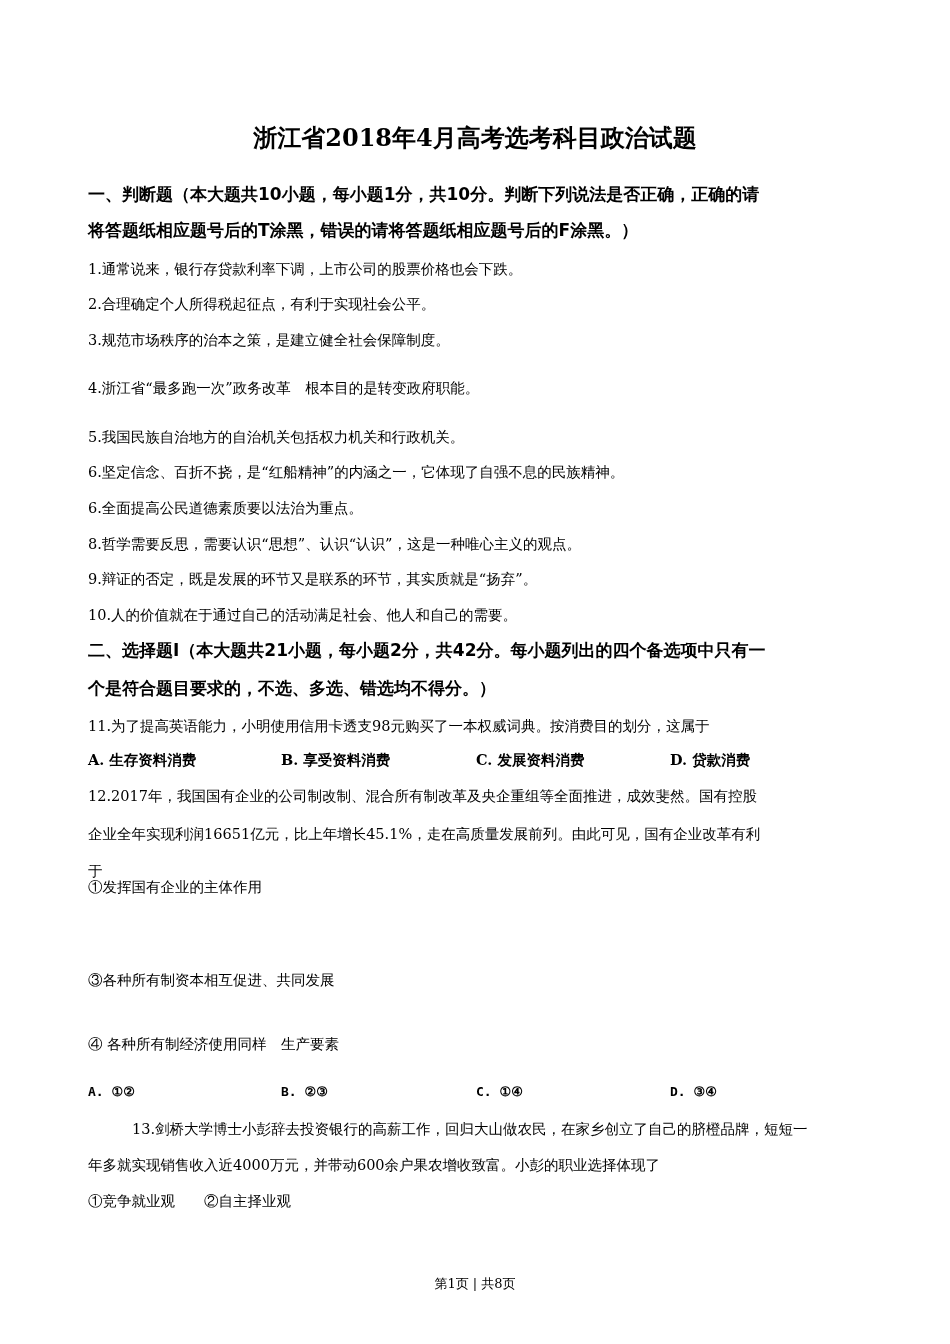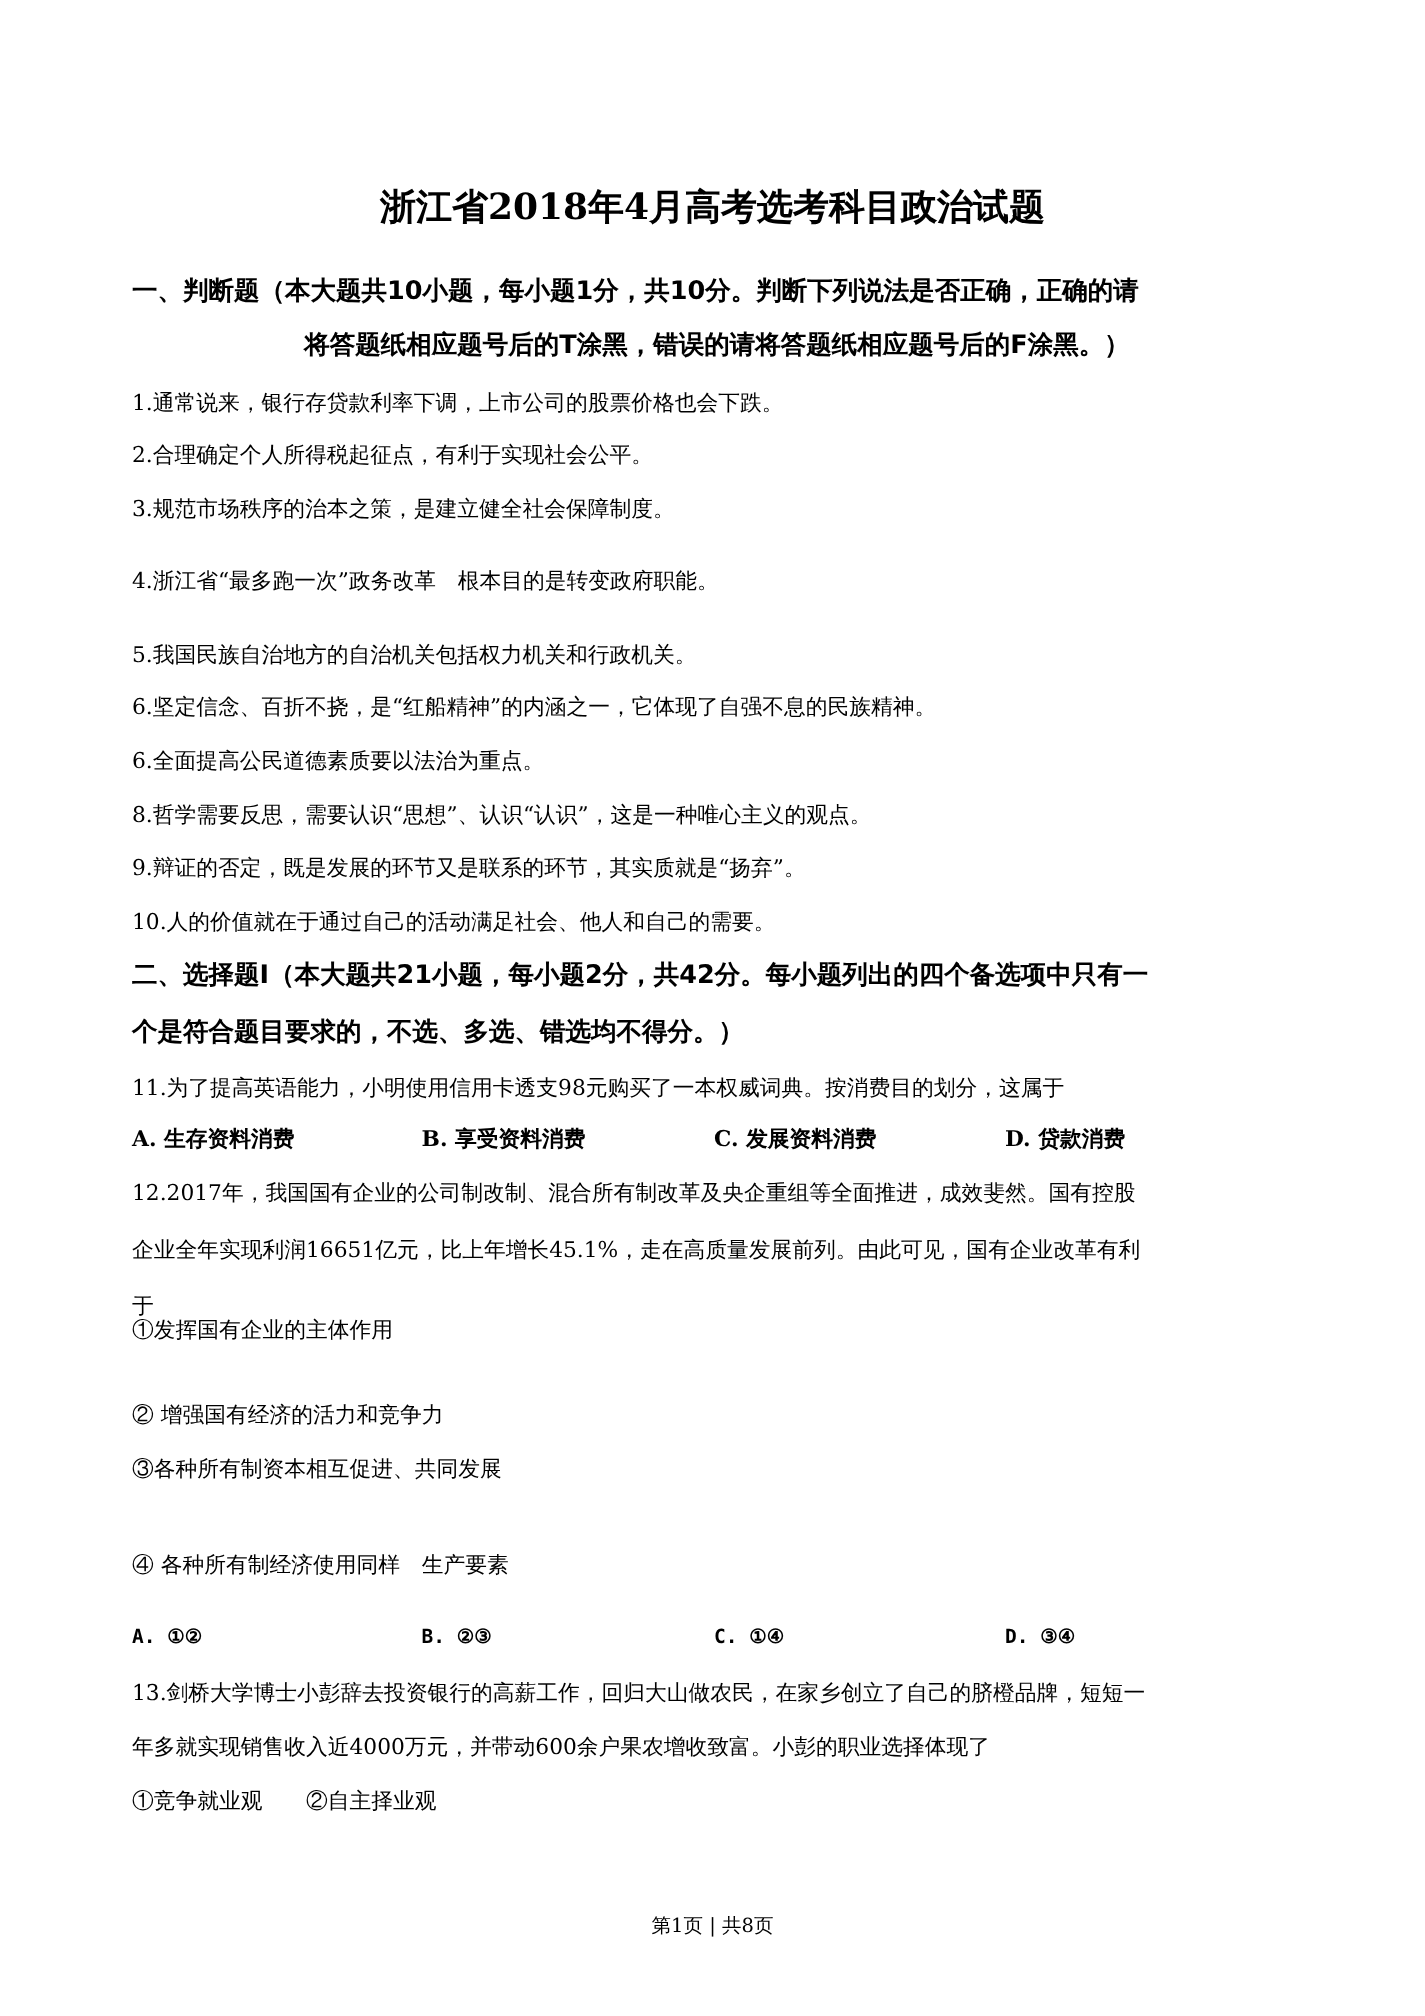--- a/index.html
+++ b/index.html
@@ -35,21 +35,21 @@
     }
   </style>
 </head>
 <body>
 
 <div class="page">
 
   <div class="title">浙江省2018年4月高考选考科目政治试题</div>
 
   <div class="sec" style="top:176px;">一、判断题（本大题共10小题，每小题1分，共10分。判断下列说法是否正确，正确的请</div>
-  <div class="sec" style="top:212px;text-align:center;">将答题纸相应题号后的T涂黑，错误的请将答题纸相应题号后的F涂黑。）</div>
+  <div class="sec" style="top:212px;">将答题纸相应题号后的T涂黑，错误的请将答题纸相应题号后的F涂黑。）</div>
 
   <div class="line" style="top:259px;">1.通常说来，银行存贷款利率下调，上市公司的股票价格也会下跌。</div>
   <div class="line" style="top:294px;">2.合理确定个人所得税起征点，有利于实现社会公平。</div>
   <div class="line" style="top:330px;">3.规范市场秩序的治本之策，是建立健全社会保障制度。</div>
   <div class="line" style="top:378px;">4.浙江省“最多跑一次”政务改革　根本目的是转变政府职能。</div>
   <div class="line" style="top:427px;">5.我国民族自治地方的自治机关包括权力机关和行政机关。</div>
   <div class="line" style="top:462px;">6.坚定信念、百折不挠，是“红船精神”的内涵之一，它体现了自强不息的民族精神。</div>
   <div class="line" style="top:498px;">6.全面提高公民道德素质要以法治为重点。</div>
   <div class="line" style="top:534px;">8.哲学需要反思，需要认识“思想”、认识“认识”，这是一种唯心主义的观点。</div>
   <div class="line" style="top:569px;">9.辩证的否定，既是发展的环节又是联系的环节，其实质就是“扬弃”。</div>
@@ -63,28 +63,27 @@
     <span class="opt" style="left:0px;">A. 生存资料消费</span>
     <span class="opt" style="left:193px;">B. 享受资料消费</span>
     <span class="opt" style="left:388px;">C. 发展资料消费</span>
     <span class="opt" style="left:582px;">D. 贷款消费</span>
   </div>
 
   <div class="line" style="top:786px;">12.2017年，我国国有企业的公司制改制、混合所有制改革及央企重组等全面推进，成效斐然。国有控股</div>
   <div class="line" style="top:824px;">企业全年实现利润16651亿元，比上年增长45.1%，走在高质量发展前列。由此可见，国有企业改革有利</div>
   <div class="line" style="top:861px;">于</div>
   <div class="line" style="top:877px;">①发挥国有企业的主体作用</div>
-  <div class="line" style="top:934px;">② 增强国有经济的活力和竞争力</div>
   <div class="line" style="top:970px;">③各种所有制资本相互促进、共同发展</div>
   <div class="line" style="top:1034px;">④ 各种所有制经济使用同样　生产要素</div>
   <div class="opts mono" style="top:1082px;">
     <span class="opt" style="left:0px;">A.  ①②</span>
     <span class="opt" style="left:193px;">B.  ②③</span>
     <span class="opt" style="left:388px;">C.  ①④</span>
     <span class="opt" style="left:582px;">D.  ③④</span>
   </div>
 
-  <div class="line" style="top:1119px;">13.剑桥大学博士小彭辞去投资银行的高薪工作，回归大山做农民，在家乡创立了自己的脐橙品牌，短短一</div>
+  <div class="line" style="top:1119px;margin-left:44px;">13.剑桥大学博士小彭辞去投资银行的高薪工作，回归大山做农民，在家乡创立了自己的脐橙品牌，短短一</div>
   <div class="line" style="top:1155px;">年多就实现销售收入近4000万元，并带动600余户果农增收致富。小彭的职业选择体现了</div>
   <div class="line" style="top:1191px;">①竞争就业观　　②自主择业观</div>
 
   <div class="footer">第1页 | 共8页</div>
 </div>
 
 </body></html>

